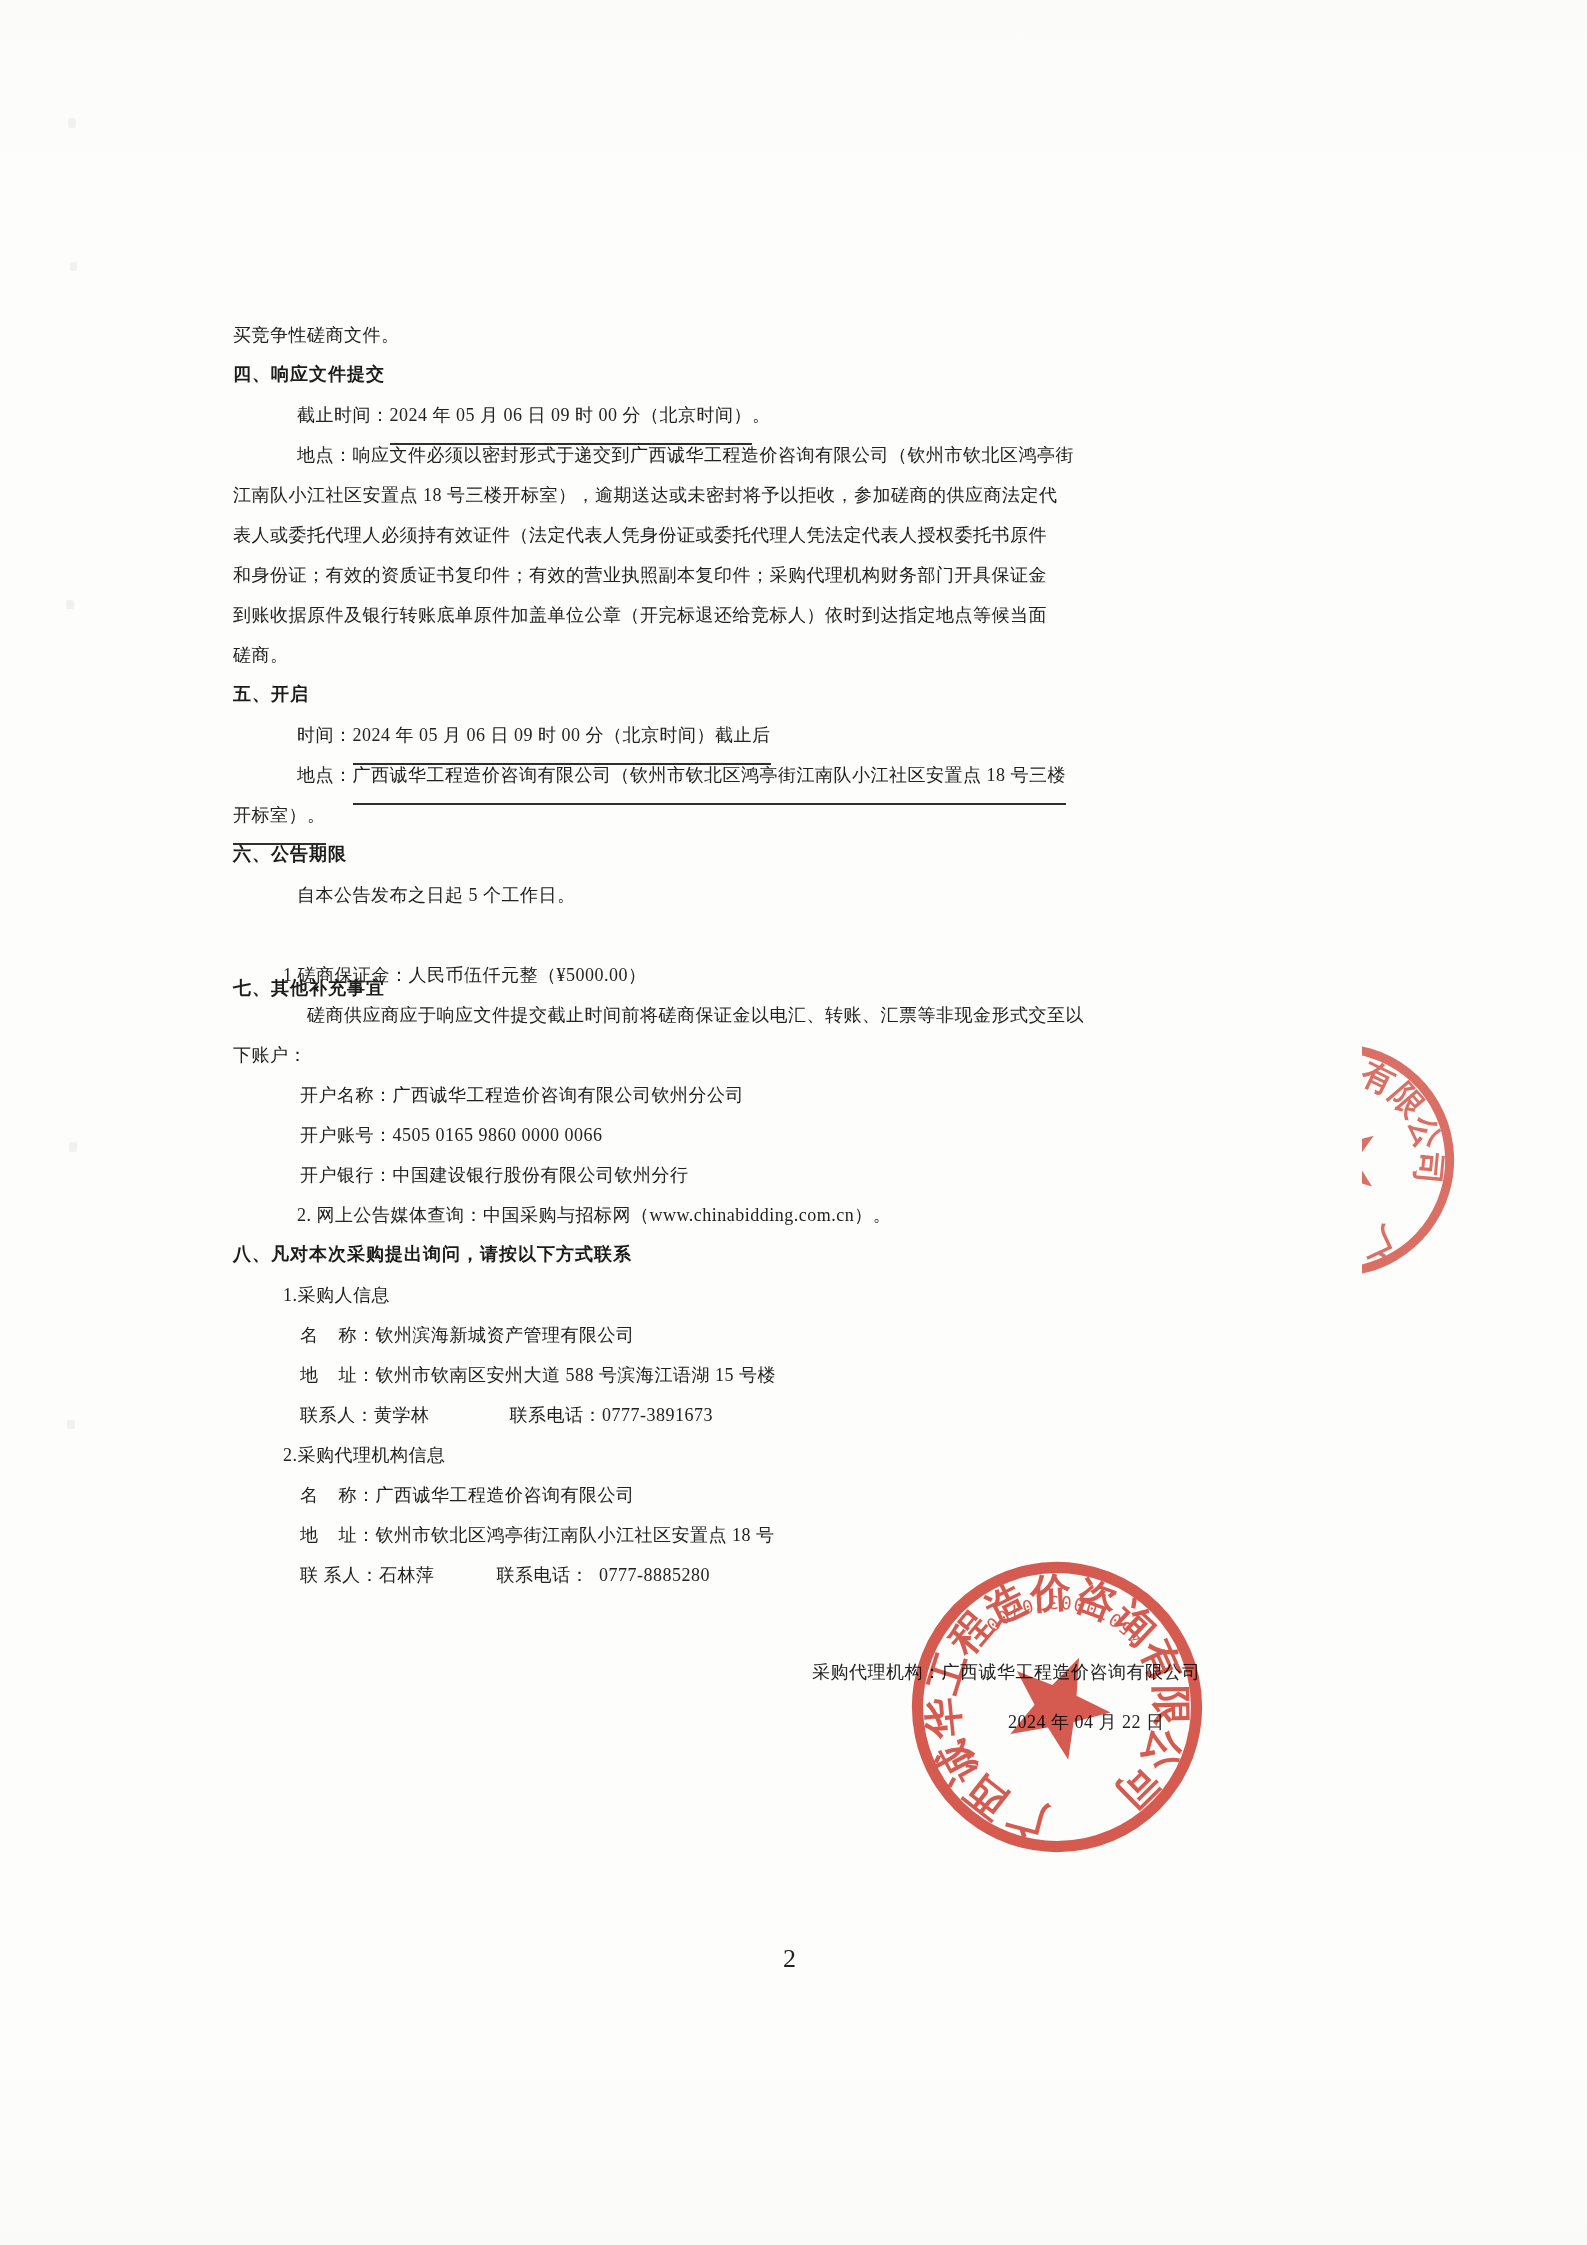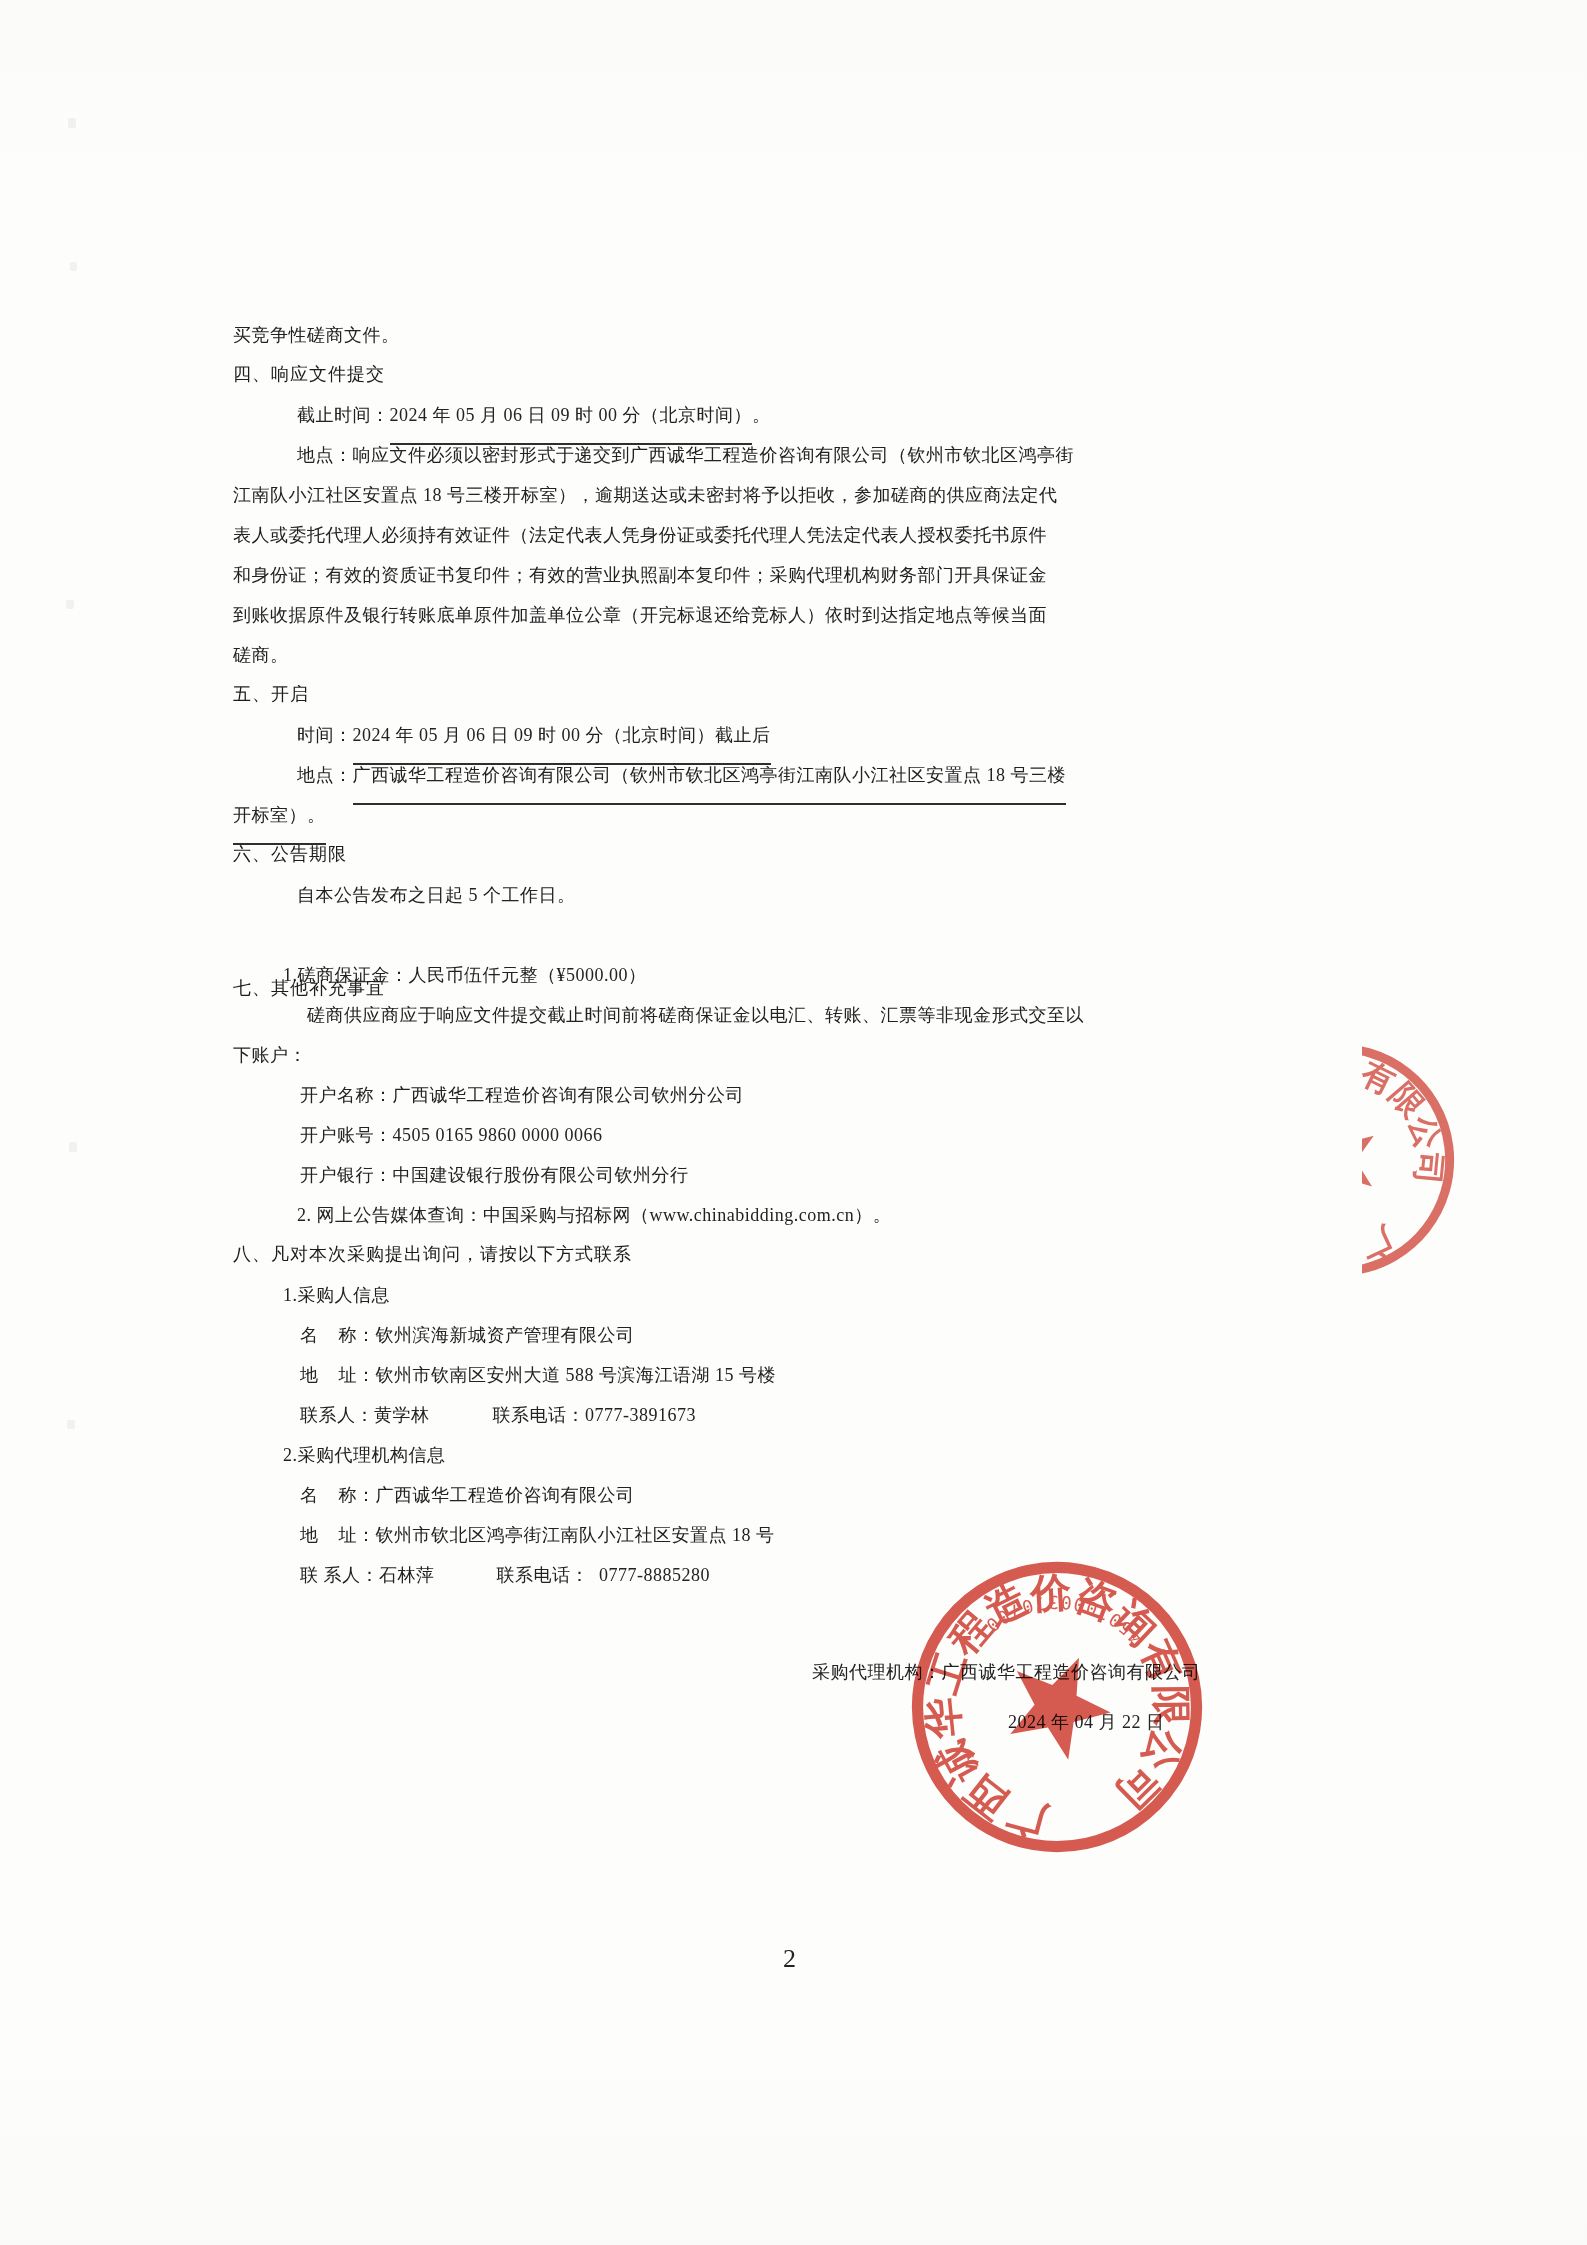--- a/index.html
+++ b/index.html
@@ -7,21 +7,21 @@
     width:1587px;height:2245px;position:relative;overflow:hidden;
     background:#fcfcfa;
     font-family:"Liberation Serif","DejaVu Serif",serif;
   }
   .page{position:absolute;inset:0;background:linear-gradient(180deg,#fbfbf9 0%,#fdfdfc 8%,#fdfdfc 92%,#fafaf8 100%);}
   .line{
     position:absolute;white-space:pre;color:#222;
     font-size:18px;line-height:34px;letter-spacing:0.5px;
     font-family:"Liberation Serif","DejaVu Serif",serif;
   }
-  .h{font-family:"Liberation Sans","DejaVu Sans",sans-serif;font-weight:400;letter-spacing:1px;color:#1c1c1c;}
+  .h{font-family:"Liberation Sans","DejaVu Sans",sans-serif;font-weight:700;letter-spacing:1px;color:#1c1c1c;}
   .lb{font-weight:400;}
   .u{border-bottom:2px solid #2e2e2e;padding-bottom:18px;}
   .pagenum{position:absolute;font-size:26px;color:#222;font-family:"Liberation Serif",serif;}
   .seal{position:absolute;color:#cf382c;mix-blend-mode:multiply;}
   .seal svg{display:block;}
   .seal-big{left:907px;top:1557px;width:300px;height:300px;opacity:.82;}
   .seal-big svg{transform:rotate(168deg);}
   .seal-clip{position:absolute;left:1362px;top:1040px;width:94px;height:240px;overflow:hidden;mix-blend-mode:multiply;opacity:.72;}
   .seal-clip .inner{position:relative;left:-144px;width:240px;height:240px;color:#cf382c;}
   .seal-clip svg{transform:rotate(128deg);}
@@ -63,21 +63,21 @@
   <div class="line" style="left:300px;top:1078px">开户名称：广西诚华工程造价咨询有限公司钦州分公司</div>
   <div class="line" style="left:300px;top:1118px">开户账号：4505 0165 9860 0000 0066</div>
   <div class="line" style="left:300px;top:1158px">开户银行：中国建设银行股份有限公司钦州分行</div>
   <div class="line" style="left:297px;top:1198px">2. 网上公告媒体查询：中国采购与招标网（www.chinabidding.com.cn）。</div>
 
   <div class="line h" style="left:233px;top:1237px">八、凡对本次采购提出询问，请按以下方式联系</div>
 
   <div class="line" style="left:283px;top:1278px">1.采购人信息</div>
   <div class="line" style="left:300px;top:1318px">名    称：钦州滨海新城资产管理有限公司</div>
   <div class="line" style="left:300px;top:1358px">地    址：钦州市钦南区安州大道 588 号滨海江语湖 15 号楼</div>
-  <div class="line" style="left:300px;top:1398px"><span>联系人：黄学林</span><span style="margin-left:63px">联系电话：0777-3891673</span></div>
+  <div class="line" style="left:300px;top:1398px"><span>联系人：黄学林</span><span style="margin-left:80px">联系电话：0777-3891673</span></div>
 
   <div class="line" style="left:283px;top:1438px">2.采购代理机构信息</div>
   <div class="line" style="left:300px;top:1478px">名    称：广西诚华工程造价咨询有限公司</div>
   <div class="line" style="left:300px;top:1518px">地    址：钦州市钦北区鸿亭街江南队小江社区安置点 18 号</div>
   <div class="line" style="left:300px;top:1558px"><span>联 系人：石林萍</span><span style="margin-left:62px">联系电话：  0777-8885280</span></div>
 
   <div class="line" style="left:812px;top:1655px">采购代理机构：广西诚华工程造价咨询有限公司</div>
   <div class="line" style="left:1008px;top:1705px">2024 年 04 月 22 日</div>
 
   <div class="pagenum" style="left:783px;top:1944px">2</div>

